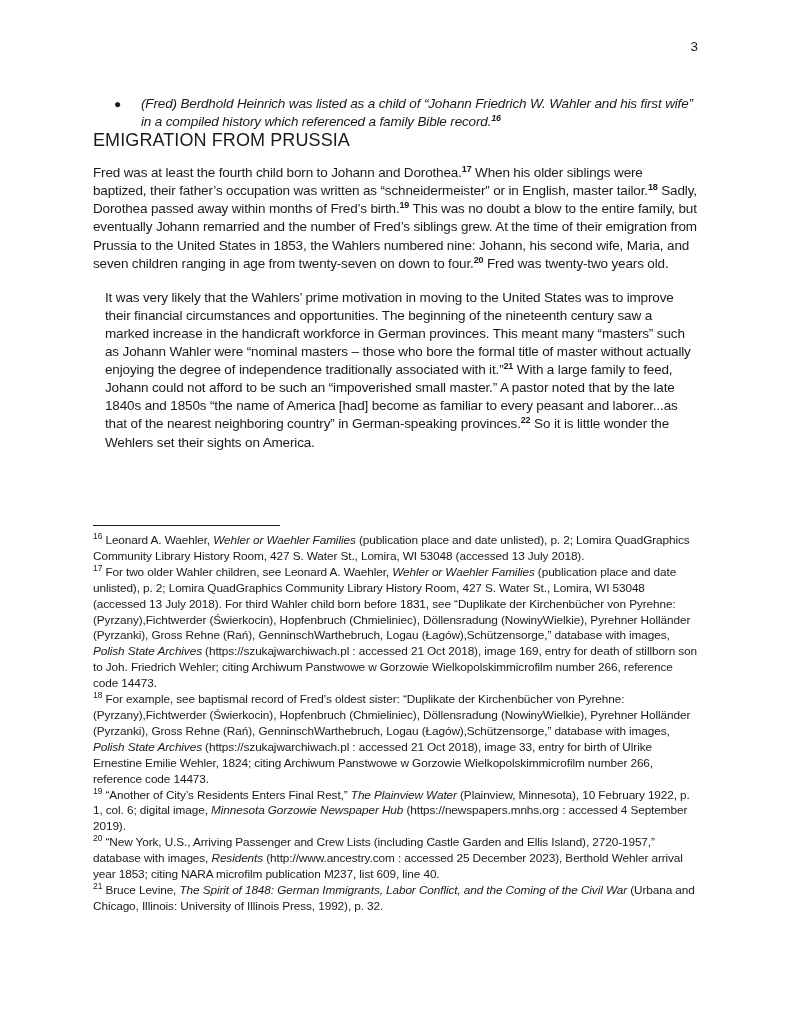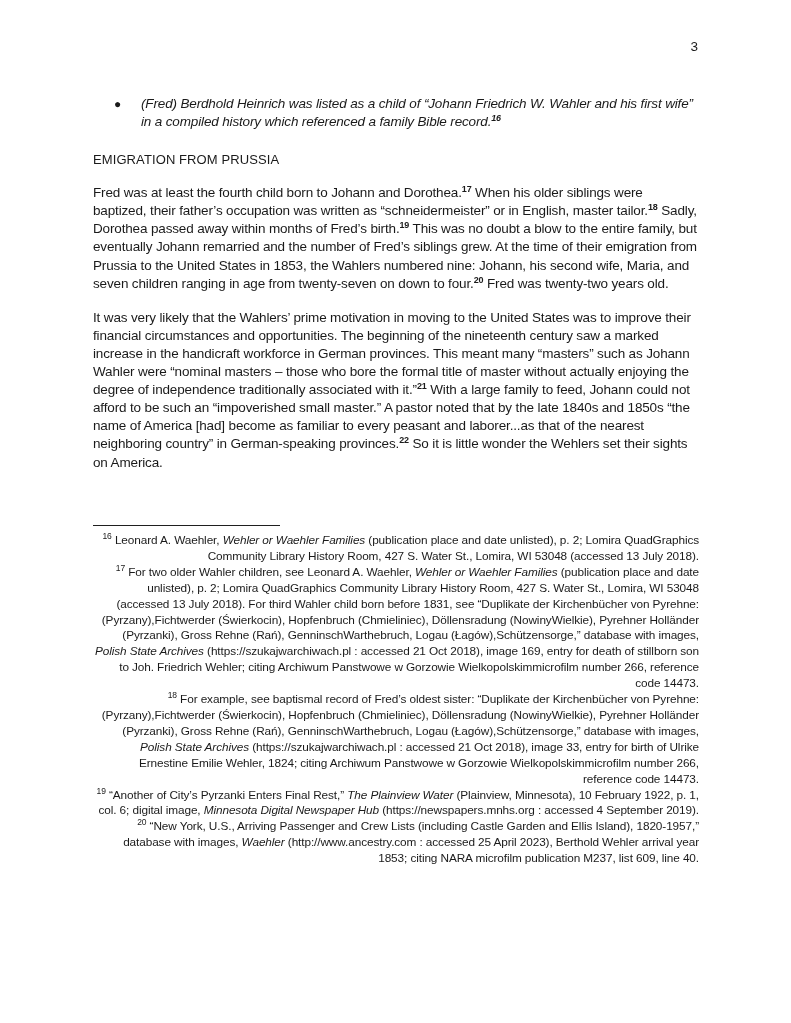--- a/index.html
+++ b/index.html
@@ -31,27 +31,26 @@
   }
   .bullet-glyph {
     flex: none;
     width: 27px;
     padding-left: 21px;
     box-sizing: content-box;
     font-size: 12px;
   }
   .bullet-text { flex: 1; font-style: italic; }
   .heading {
-    margin-top: 20px;
-    font-size: 13px;
+    font-size: 18px;
     line-height: 18px;
     letter-spacing: 0.1px;
   }
   .para { margin: 15px 0 0 0; }
-  .para + .para { margin-top: 16px; }
+  .para + .para { margin-top: 16px; margin-left: 12px; }
   .body-text sup, .para sup {
     font-weight: 700;
     font-size: 9px;
     line-height: 0;
     vertical-align: super;
   }
   .footnote-area {
     position: absolute;
     left: 93px;
     width: 606px;
@@ -60,21 +59,20 @@
   .footnote-sep {
     width: 187px;
     height: 0;
     border-top: 1.6px solid #1f1f1f;
     margin: 6px 0 7px 0;
   }
   .footnote {
     font-size: 11.8px;
     line-height: 15.9px;
     letter-spacing: -0.1px;
-    text-align: right;
   }
   .footnote sup {
     font-weight: 400;
     font-size: 8.5px;
     line-height: 0;
     vertical-align: super;
   }
   .it { font-style: italic; }
 </style>
 </head>
@@ -92,17 +90,18 @@
   <div class="heading">EMIGRATION FROM PRUSSIA</div>
 
   <p class="para body-text"><span>Fred was at least the fourth child born to Johann and Dorothea.</span><sup>17</sup><span> When his older siblings were baptized, their father’s occupation was written as “schneidermeister” or in English, master tailor.</span><sup>18</sup><span> Sadly, Dorothea passed away within months of Fred’s birth.</span><sup>19</sup><span> This was no doubt a blow to the entire family, but eventually Johann remarried and the number of Fred’s siblings grew. At the time of their emigration from Prussia to the United States in 1853, the Wahlers numbered nine: Johann, his second wife, Maria, and seven children ranging in age from twenty-seven on down to four.</span><sup>20</sup><span> Fred was twenty-two years old.</span></p>
   <p class="para body-text"><span>It was very likely that the Wahlers’ prime motivation in moving to the United States was to improve their financial circumstances and opportunities. The beginning of the nineteenth century saw a marked increase in the handicraft workforce in German provinces. This meant many “masters” such as Johann Wahler were “nominal masters – those who bore the formal title of master without actually enjoying the degree of independence traditionally associated with it.”</span><sup>21</sup><span> With a large family to feed, Johann could not afford to be such an “impoverished small master.” A pastor noted that by the late 1840s and 1850s “the name of America [had] become as familiar to every peasant and laborer...as that of the nearest neighboring country” in German-speaking provinces.</span><sup>22</sup><span> So it is little wonder the Wehlers set their sights on America.</span></p>
 
   <div class="footnote-area">
     <div class="footnote-sep"></div>
     <div class="footnote"><sup>16</sup><span> Leonard A. Waehler, </span><span class="it">Wehler or Waehler Families</span><span> (publication place and date unlisted), p. 2; Lomira QuadGraphics Community Library History Room, 427 S. Water St., Lomira, WI 53048 (accessed 13 July 2018).</span></div>
     <div class="footnote"><sup>17</sup><span> For two older Wahler children, see Leonard A. Waehler, </span><span class="it">Wehler or Waehler Families</span><span> (publication place and date unlisted), p. 2; Lomira QuadGraphics Community Library History Room, 427 S. Water St., Lomira, WI 53048 (accessed 13 July 2018). For third Wahler child born before 1831, see “Duplikate der Kirchenbücher von Pyrehne: (Pyrzany),Fichtwerder (Świerkocin), Hopfenbruch (Chmieliniec), Döllensradung (NowinyWielkie), Pyrehner Holländer (Pyrzanki), Gross Rehne (Rań), GenninschWarthebruch, Logau (Łagów),Schützensorge,” database with images, </span><span class="it">Polish State Archives</span><span> (https://szukajwarchiwach.pl : accessed 21 Oct 2018), image 169, entry for death of stillborn son to Joh. Friedrich Wehler; citing Archiwum Panstwowe w Gorzowie Wielkopolskimmicrofilm number 266, reference code 14473.</span></div>
     <div class="footnote"><sup>18</sup><span> For example, see baptismal record of Fred’s oldest sister: “Duplikate der Kirchenbücher von Pyrehne: (Pyrzany),Fichtwerder (Świerkocin), Hopfenbruch (Chmieliniec), Döllensradung (NowinyWielkie), Pyrehner Holländer (Pyrzanki), Gross Rehne (Rań), GenninschWarthebruch, Logau (Łagów),Schützensorge,” database with images, </span><span class="it">Polish State Archives</span><span> (https://szukajwarchiwach.pl : accessed 21 Oct 2018), image 33, entry for birth of Ulrike Ernestine Emilie Wehler, 1824; citing Archiwum Panstwowe w Gorzowie Wielkopolskimmicrofilm number 266, reference code 14473.</span></div>
-    <div class="footnote"><sup>19</sup><span> “Another of City’s Pyrzanki Enters Final Rest,” </span><span class="it">The Plainview Water</span><span> (Plainview, Minnesota), 10 February 1922, p. 1, col. 6; digital image, </span><span class="it">Minnesota Digital Newspaper Hub</span><span> (https://newspapers.mnhs.org : accessed 4 September 2019).</span></div>
-    <div class="footnote"><sup>20</sup><span> “New York, U.S., Arriving Passenger and Crew Lists (including Castle Garden and Ellis Island), 1820-1957,” database with images, </span><span class="it">Waehler</span><span> (http://www.ancestry.com : accessed 25 April 2023), Berthold Wehler arrival year 1853; citing NARA microfilm publication M237, list 609, line 40.</span></div>
+    <div class="footnote"><sup>19</sup><span> “Another of City’s Residents Enters Final Rest,” </span><span class="it">The Plainview Water</span><span> (Plainview, Minnesota), 10 February 1922, p. 1, col. 6; digital image, </span><span class="it">Minnesota Gorzowie Newspaper Hub</span><span> (https://newspapers.mnhs.org : accessed 4 September 2019).</span></div>
+    <div class="footnote"><sup>20</sup><span> “New York, U.S., Arriving Passenger and Crew Lists (including Castle Garden and Ellis Island), 2720-1957,” database with images, </span><span class="it">Residents</span><span> (http://www.ancestry.com : accessed 25 December 2023), Berthold Wehler arrival year 1853; citing NARA microfilm publication M237, list 609, line 40.</span></div>
+    <div class="footnote"><sup>21</sup><span> Bruce Levine, </span><span class="it">The Spirit of 1848: German Immigrants, Labor Conflict, and the Coming of the Civil War</span><span> (Urbana and Chicago, Illinois: University of Illinois Press, 1992), p. 32.</span></div>
   </div>
 
 </div>
 
 </body></html>

